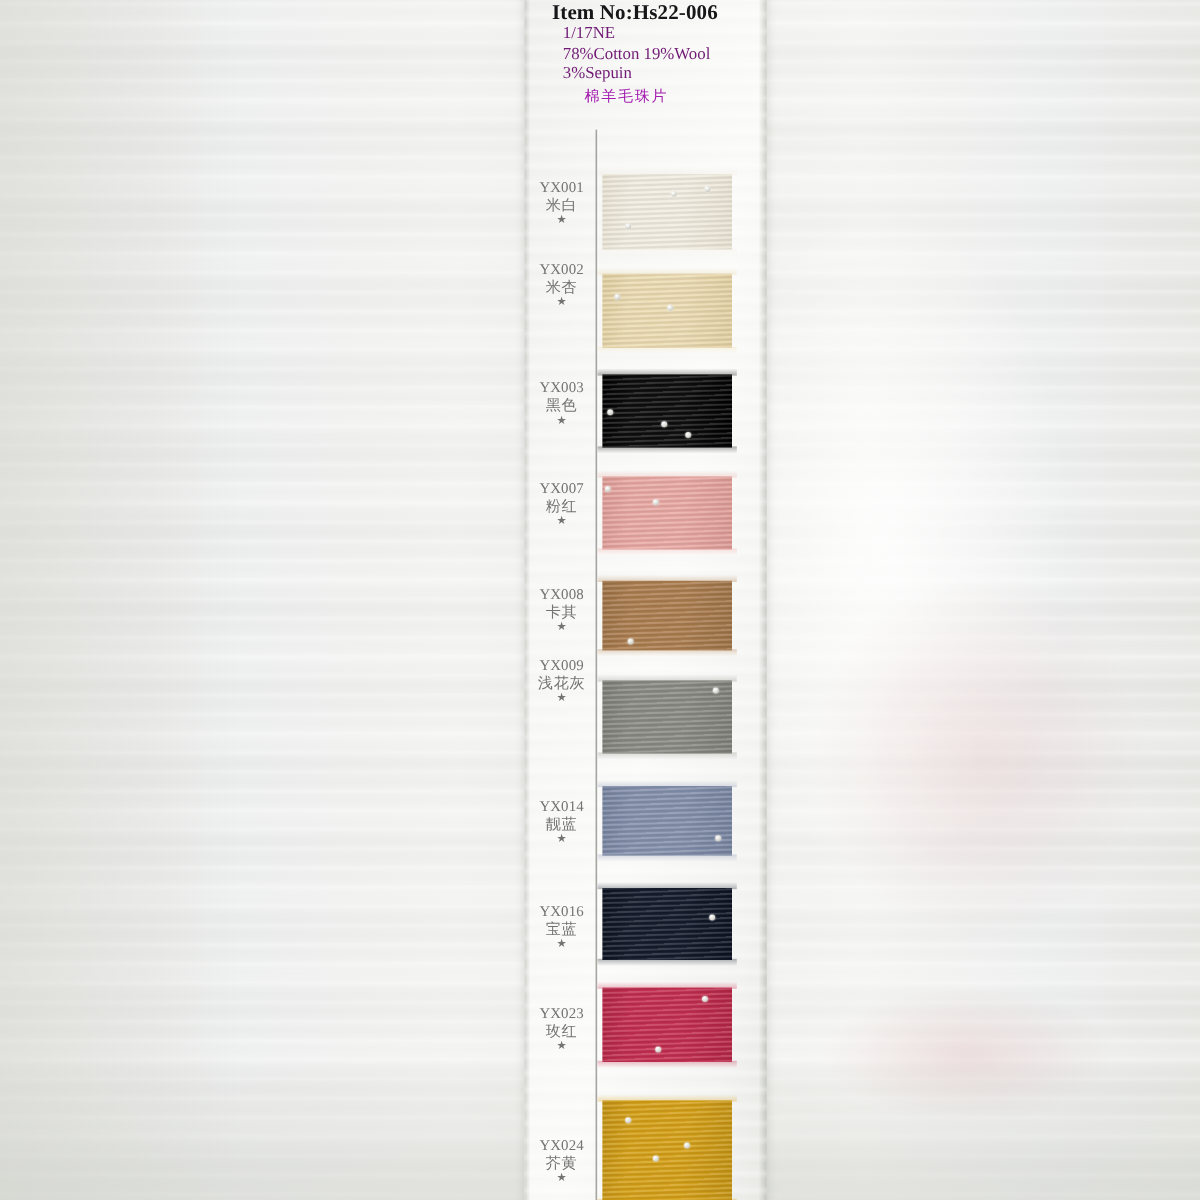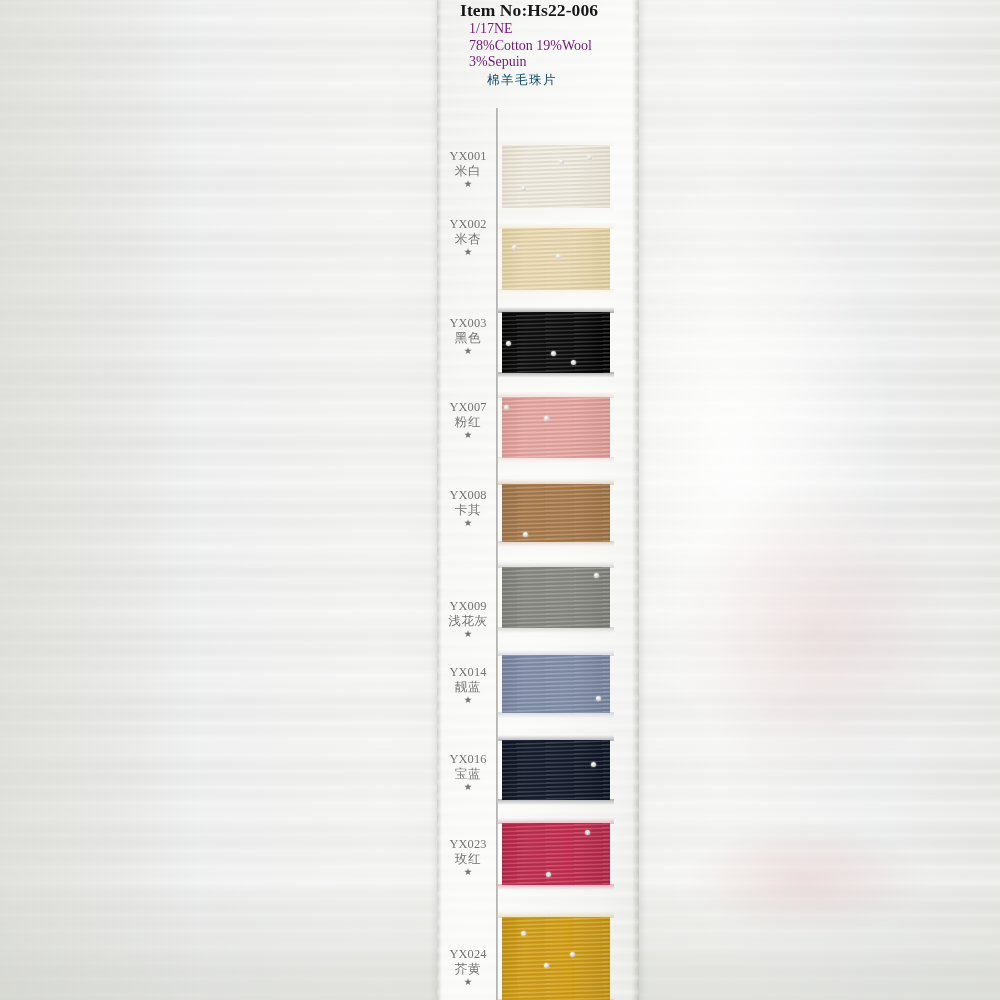--- a/index.html
+++ b/index.html
@@ -127,21 +127,21 @@
     line-height: 16.5px;
     white-space: nowrap;
     color: #701a75;
   }
   #header .cn {
     font-size: 12.6px;
     margin-left: 50px;
     letter-spacing: 1.4px;
     line-height: 18px;
     white-space: nowrap;
-    color: #0c4a6e;
+    color: #a21caf;
   }
 
   
   .thread {
     position: absolute;
     left: 496px;
     top: 108px;
     width: 2px;
     height: 892px;
     background: linear-gradient(90deg, rgba(150,152,146,0.30), rgba(120,122,116,0.75) 45%, rgba(205,206,200,0.55));
@@ -350,21 +350,21 @@
       <div class="label" style="top: 401px;">
         <div class="code">YX007</div>
         <div class="name">粉红</div>
         <div class="star">★</div>
       </div>
       <div class="label" style="top: 489px;">
         <div class="code">YX008</div>
         <div class="name">卡其</div>
         <div class="star">★</div>
       </div>
-      <div class="label" style="top: 600px;">
+      <div class="label" style="top: 548px;">
         <div class="code">YX009</div>
         <div class="name">浅花灰</div>
         <div class="star">★</div>
       </div>
       <div class="label" style="top: 666px;">
         <div class="code">YX014</div>
         <div class="name">靓蓝</div>
         <div class="star">★</div>
       </div>
       <div class="label" style="top: 753px;">

